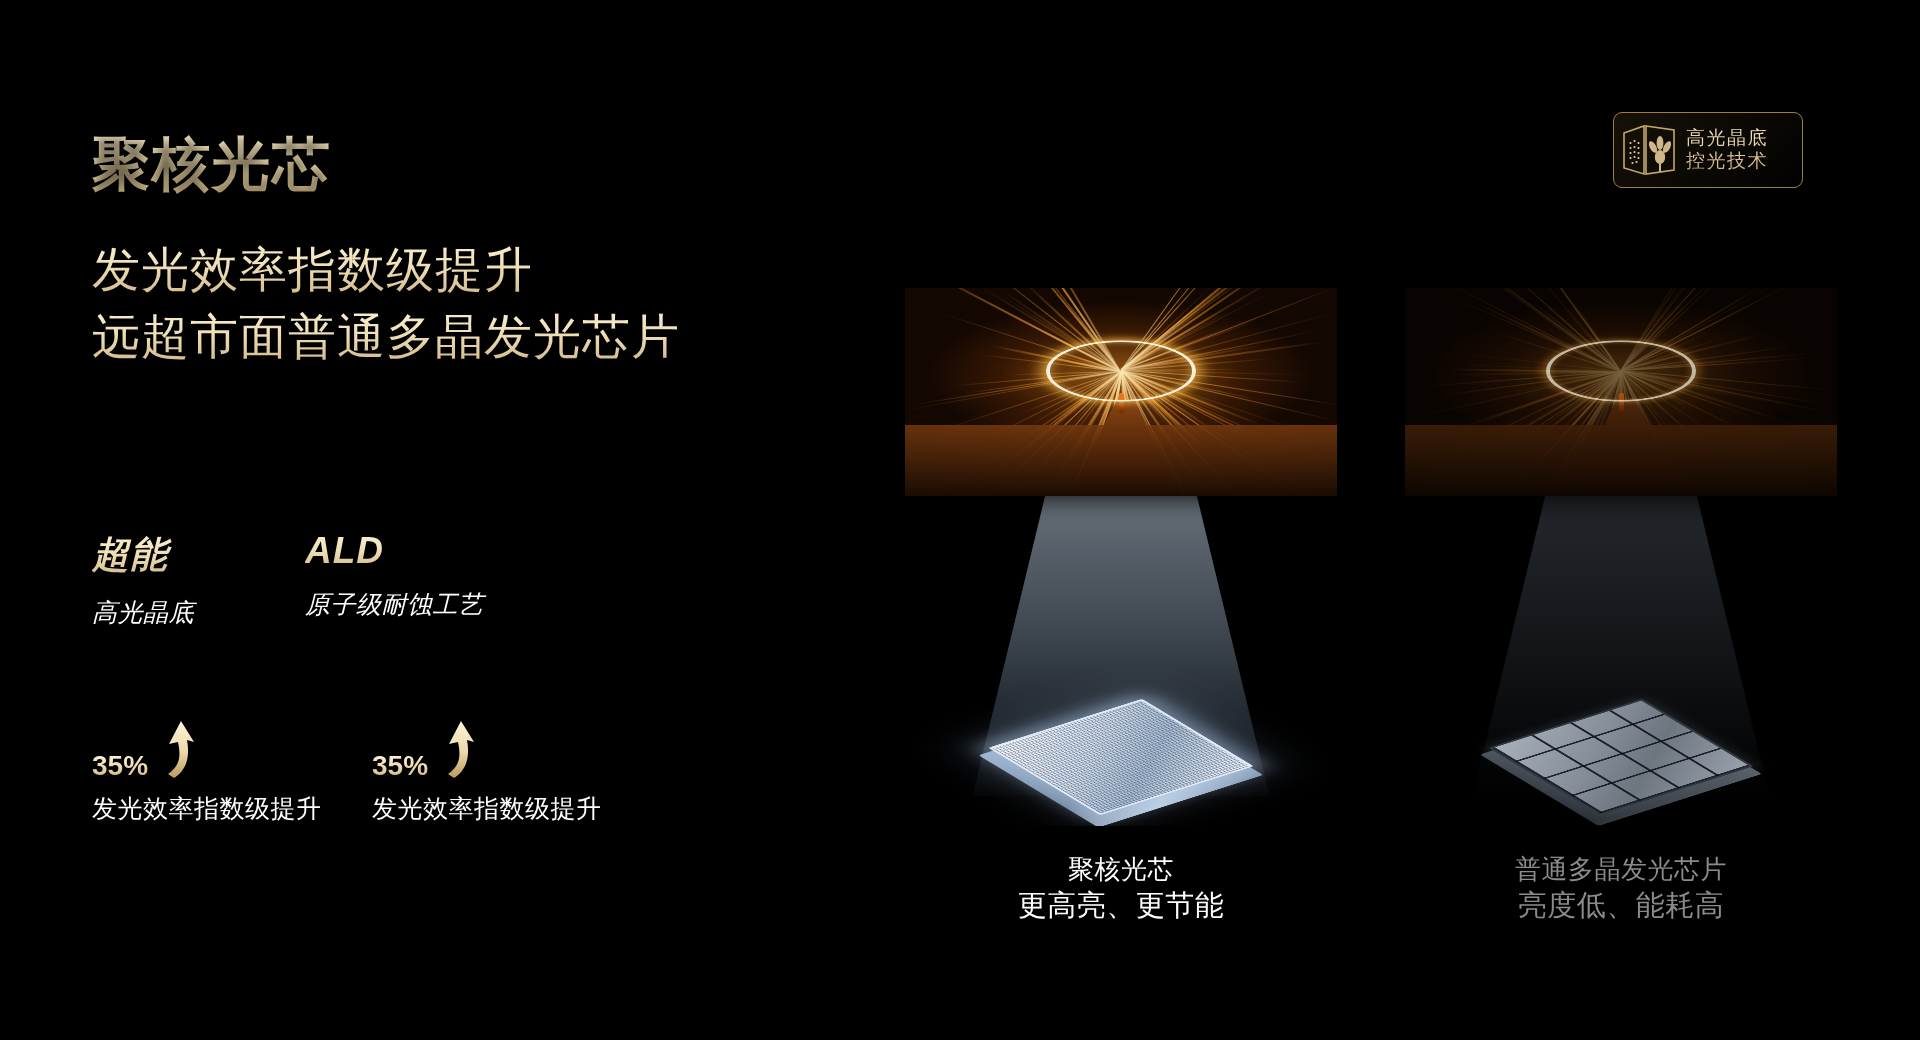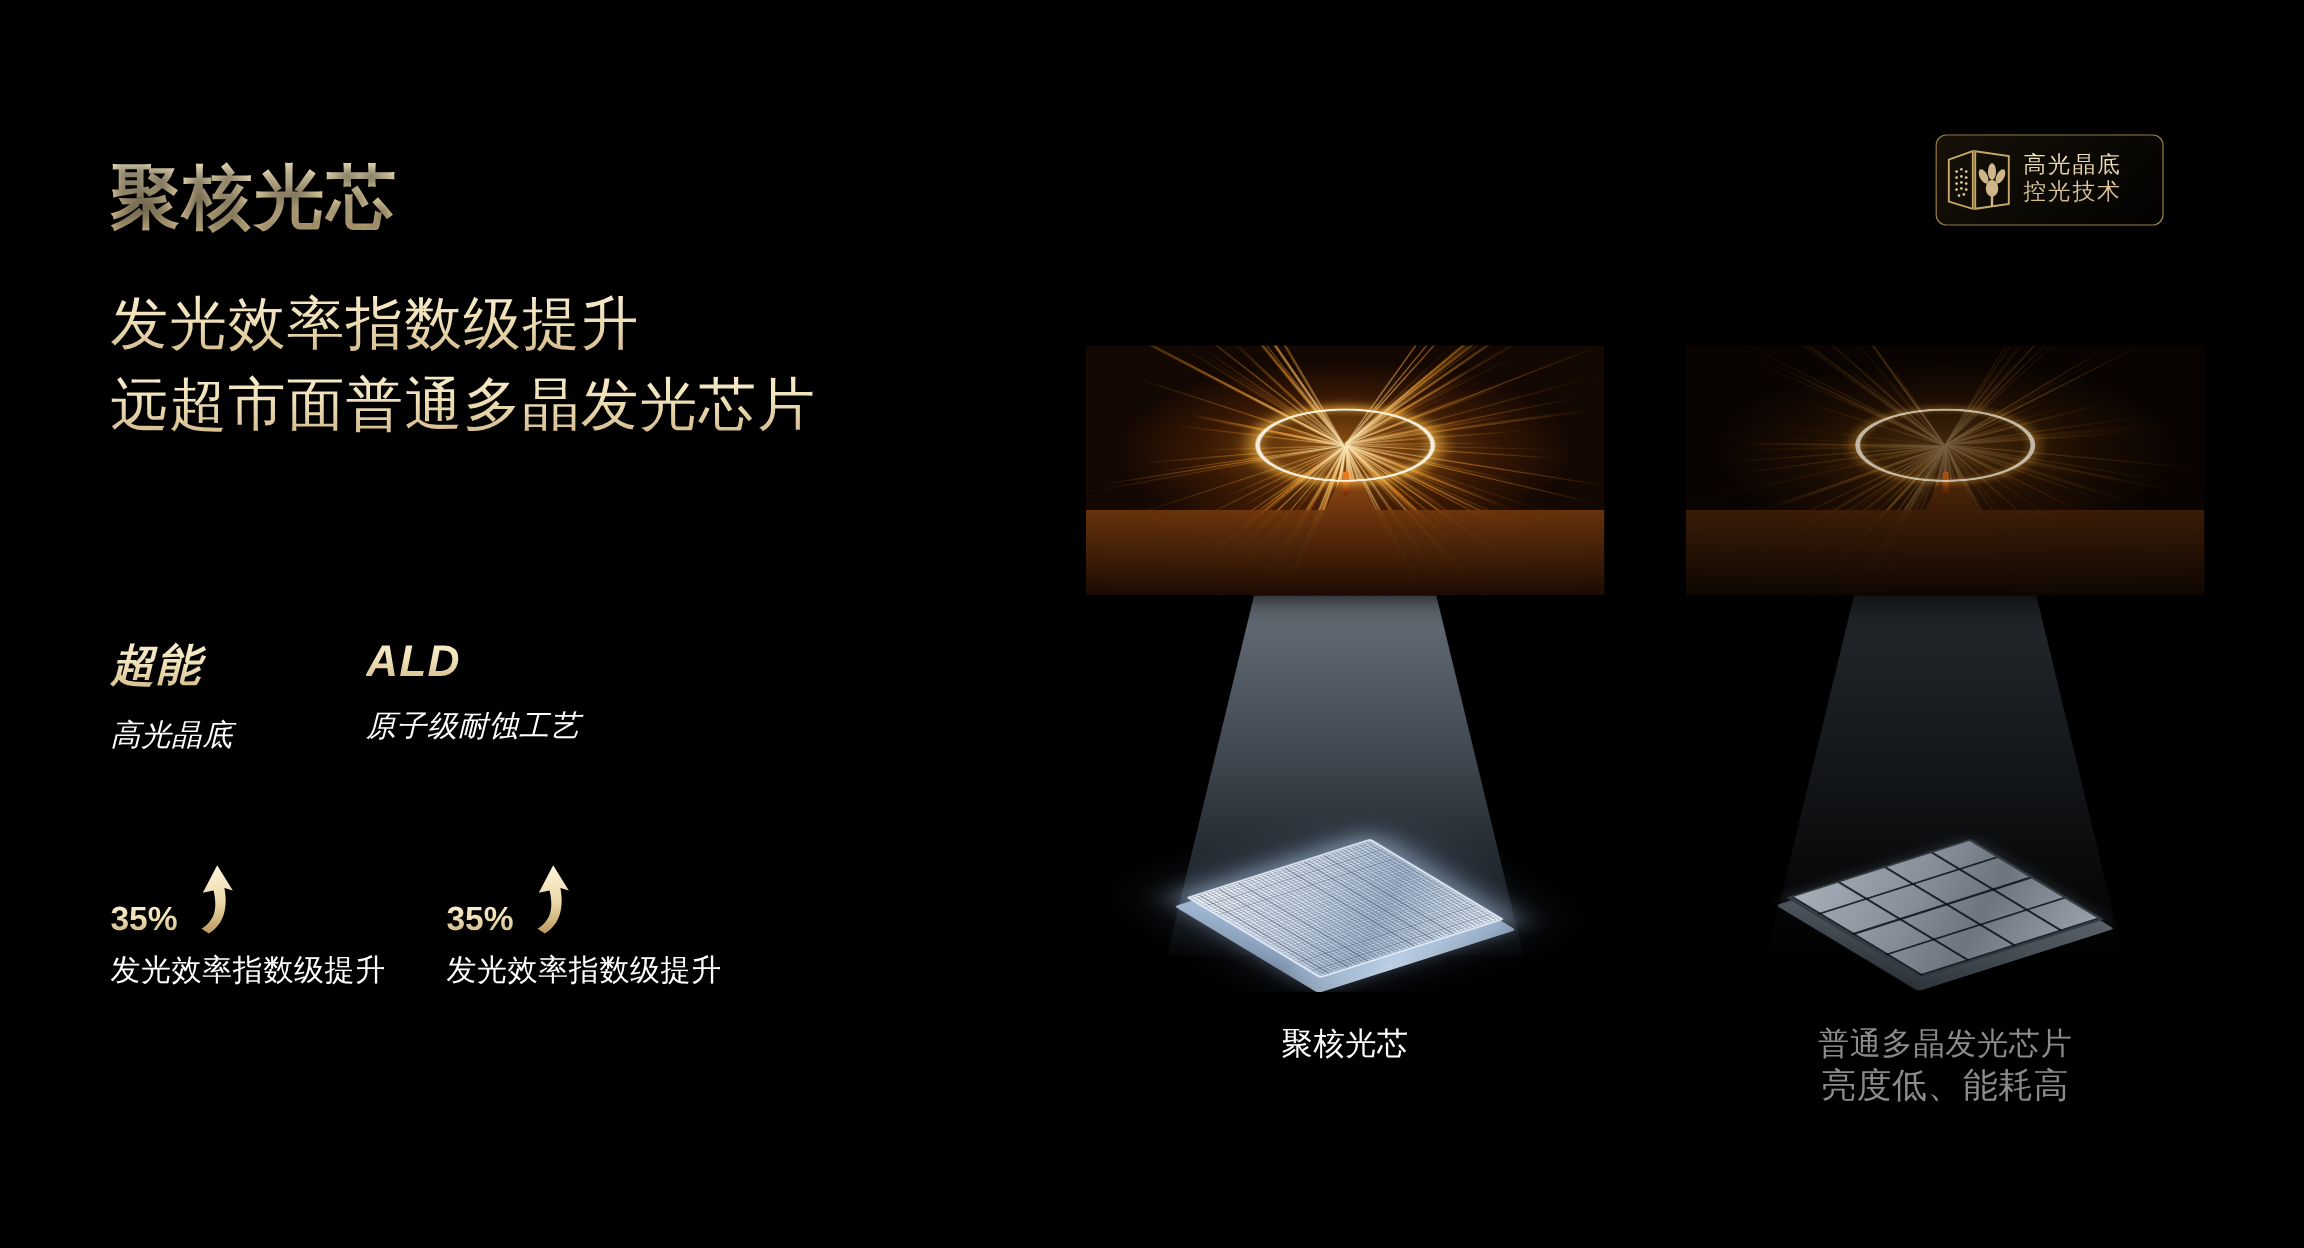--- a/index.html
+++ b/index.html
@@ -428,20 +428,21 @@
       <div class="cone bright"></div>
       <div class="chip bright">
         <div class="body">
           <div class="rim"></div>
           <div class="face"></div>
         </div>
       </div>
     </div>
     <div class="panel-caption good">
       <div class="c1">聚核光芯</div>
+      <div class="c2">更高亮、更节能</div>
     </div>
   </div>
 
   <div class="panel p1">
     <div class="photo dim">
       <div class="sky"></div>
       <div class="sparks" id="sp1">
           <div class="s" style="height: 125.194px; transform: rotate(-142.384deg); opacity: 0.83; width: 1px; border-radius: 50% / 20%; filter: blur(0.08px);"></div>
           <div class="s" style="height: 203.158px; transform: rotate(2.06662deg); opacity: 0.56; width: 1px; border-radius: 50% / 20%; filter: blur(0.55px);"></div>
           <div class="s" style="height: 112.128px; transform: rotate(132.551deg); opacity: 0.3; width: 2px; border-radius: 50% / 20%; filter: blur(0.2px);"></div>

